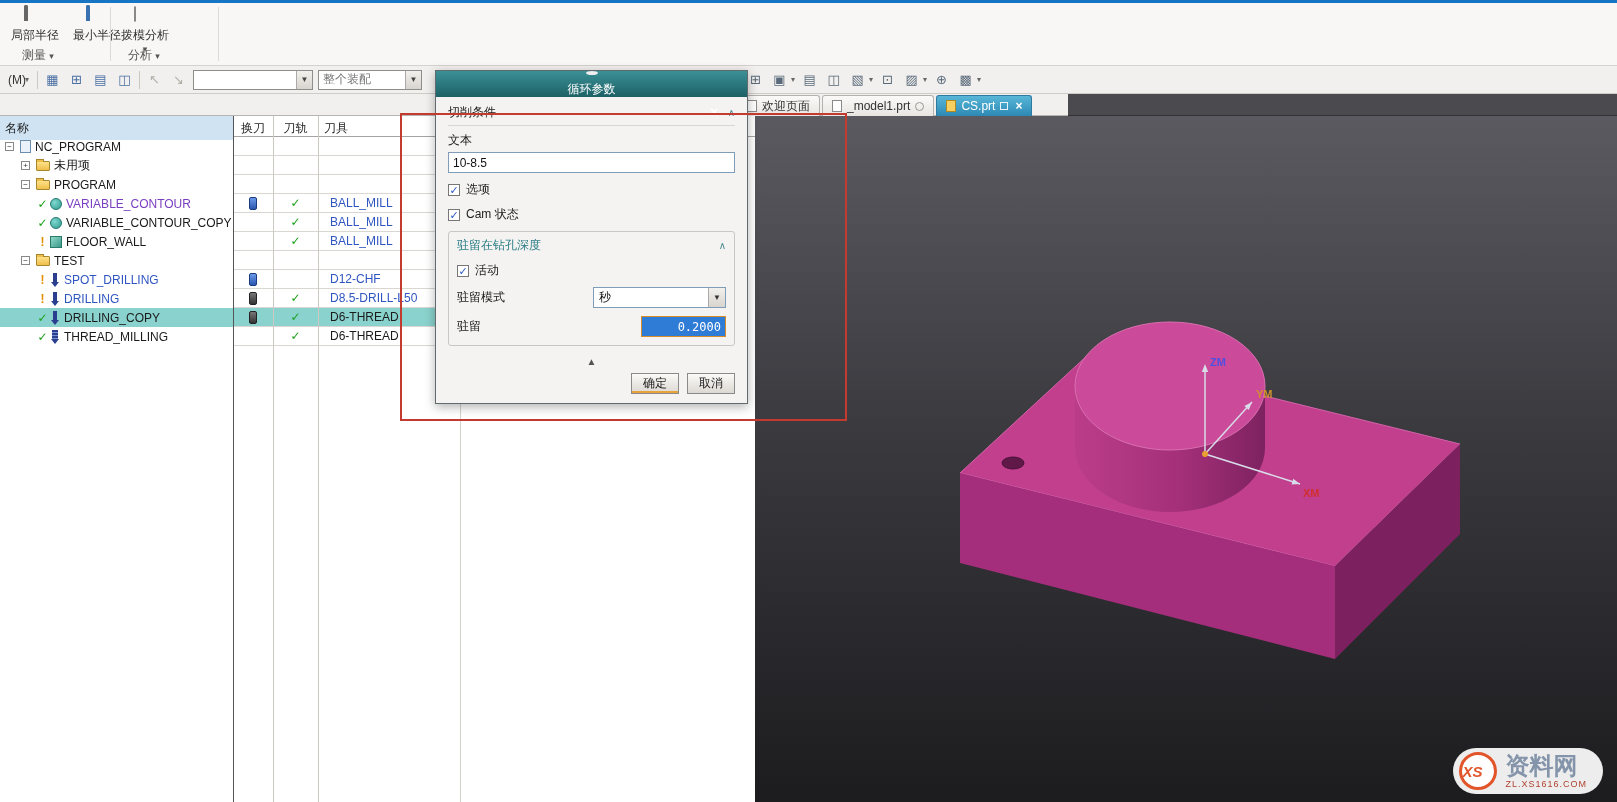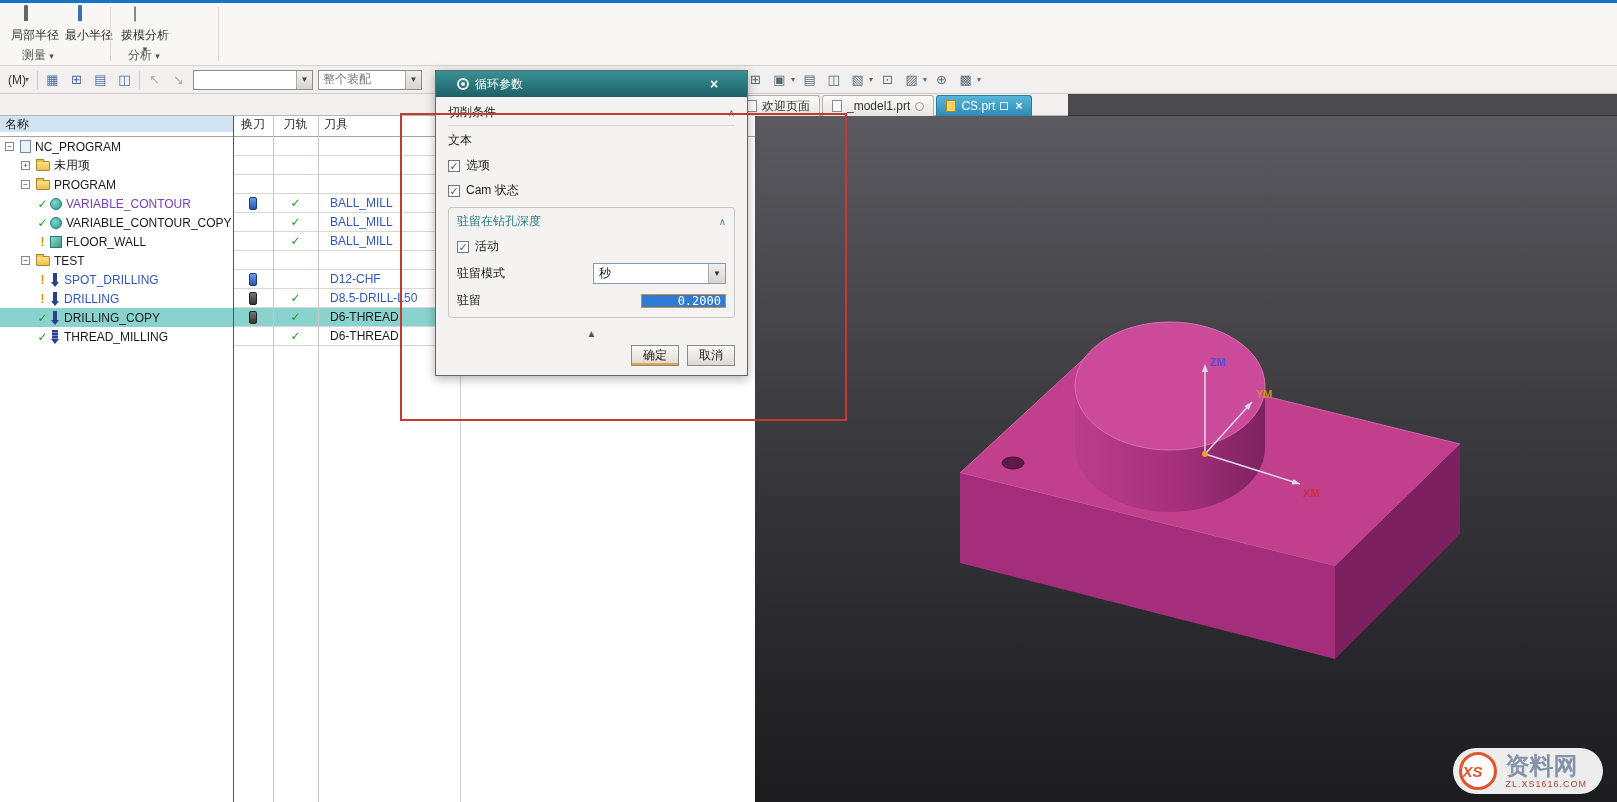--- a/index.html
+++ b/index.html
@@ -5,21 +5,21 @@
   * { margin:0; padding:0; box-sizing:border-box; }
   html,body { width:1617px; height:802px; }
   body { font-family:"Liberation Sans","DejaVu Sans",sans-serif; font-size:12px; color:#222; background:#fff; }
   .app { position:relative; width:1617px; height:802px; overflow:hidden; background:#fff; }
 
   
   .topstrip { position:absolute; left:0; top:0; width:100%; height:3px; background:#1574c4; }
   .ribbon { position:absolute; left:0; top:3px; width:100%; height:63px; background:#f8f7f5; border-bottom:1px solid #d5d2cd; }
   .rgroup { position:absolute; top:2px; }
   .rg1 { left:8px; } .rg2 { left:118px; }
-  .ritems { display:flex; }
+  .ritems { display:flex; gap:8px; }
   .ritem { display:flex; flex-direction:column; align-items:center; width:54px; color:#333; }
   .ricon { width:22px; height:18px; margin:2px 0 2px; position:relative; }
   .arc { width:18px; height:9px; border:2px solid #666; border-bottom:none; border-radius:18px 18px 0 0; margin:4px auto 0; }
   .arc.small { width:12px; height:6px; border-color:#3a6fb0; border-radius:12px 12px 0 0; margin-top:7px; }
   .draft { width:18px; height:16px; margin:1px auto 0; border:1px solid #888; border-radius:2px;
            background:linear-gradient(180deg,#4aa3e8 0%,#7ad34a 55%,#e8d24a 100%); }
   .rlabelrow { font-size:12px; white-space:nowrap; }
   .rdrop { font-size:9px; color:#555; }
   .rgrouplabel { position:absolute; top:44px; font-size:12px; color:#555; white-space:nowrap; }
   .rgl1 { left:22px; } .rgl2 { left:128px; }
@@ -51,21 +51,21 @@
   .tab.active { background:linear-gradient(#58b6d8,#2d89b4); color:#fff; border-color:#2d7ba0; }
   .ticon { width:10px; height:12px; background:#fff; border:1px solid #8a8a8a; display:inline-block; }
   .ticon.yellow { background:#f5d061; border-color:#b08a20; }
   .tmini { width:8px; height:8px; border:1px solid #e8f4fa; display:inline-block; }
   .tclose { font-weight:bold; font-size:12px; margin-left:2px; }
   .tmod { width:9px; height:9px; border:1px solid #999; border-radius:50%; display:inline-block; }
 
   
   .navpanel { position:absolute; left:0; top:116px; width:755px; bottom:0; background:#fff; }
   .colhead { position:absolute; top:0; left:0; width:100%; height:21px; border-bottom:1px solid #a6a3a0; }
-  .ch { position:absolute; top:0; height:16px; display:flex; align-items:center;text-align:center; }
+  .ch { position:absolute; top:0; height:24px; display:flex; align-items:center;text-align:center; }
   .ch-name { left:0; width:233px; background:#cfe3f3; padding-left:5px; }
   .ch-tc { left:233px; width:40px; justify-content:center; }
   .ch-tp { left:273px; width:45px; justify-content:center; }
   .ch-tool { left:318px; width:142px; padding-left:6px; }
   .rows { position:absolute; top:21px; left:0; right:0; }
   .trow { position:relative; height:19px; display:flex; align-items:stretch; }
   .c-name { width:233px; display:flex; align-items:center; overflow:hidden; white-space:nowrap; }
   .c-tc { width:40px; display:flex; align-items:center; justify-content:center; border-bottom:1px solid #dad7d2; }
   .c-tp { width:45px; display:flex; align-items:center; justify-content:center; border-bottom:1px solid #dad7d2; }
   .c-tool { width:142px; display:flex; align-items:center; padding-left:12px; border-bottom:1px solid #dad7d2; }
@@ -98,21 +98,21 @@
 
   
   .viewport { position:absolute; left:755px; top:116px; right:0; bottom:0;
               background:linear-gradient(180deg,#5a5a60 0%,#3a3a3f 45%,#1c1c1f 100%); }
   .viewport svg { position:absolute; left:0; top:0; }
 
   
   .dialog { position:absolute; left:435px; top:70px; width:313px; z-index:30;
             background:#f5f3f1; border:1px solid #5f6b6d; box-shadow:0 3px 10px rgba(0,0,0,.3); }
   .dlg-title { height:26px; background:linear-gradient(180deg,#3b9096,#1c6166); color:#fff;
-               display:flex; align-items:center; padding:0 21px; gap:6px; }
+               display:flex; align-items:center; padding:0 21px; gap:6px;flex-direction:column; }
   .gearicon { width:12px; height:12px; border:2px solid #efefef; border-radius:50%; position:relative; }
   .gearicon::after { content:""; position:absolute; inset:2px; background:#efefef; border-radius:50%; }
   .dlg-close { margin-left:auto; width:24px; text-align:center; font-size:14px; font-weight:bold; color:#fff; }
   .dlg-body { padding:7px 12px 9px; }
   .secrow { display:flex; align-items:center; justify-content:space-between; padding-bottom:4px;
             border-bottom:1px solid #dad7d2; margin-bottom:6px; }
   .chev { color:#4a8a90; font-size:10px; }
   .flabel { margin:5px 0 3px; }
   .tfield { width:100%; height:21px; background:#fff; border:1px solid #7f9db9; padding:0 4px; font-size:12px;
             font-family:"Liberation Sans","DejaVu Sans",sans-serif; color:#111; }
@@ -120,21 +120,21 @@
   .cbrow { display:flex; align-items:center; gap:6px; margin:8px 0; }
   .cbx { width:12px; height:12px; background:#fff; border:1px solid #777; color:#2a58c8; font-size:11px;
          line-height:11px; text-align:center; font-weight:bold; flex:0 0 12px; }
   .frow { display:flex; align-items:center; justify-content:space-between; margin:8px 0; }
   .group { border:1px solid #cac7c2; border-radius:3px; padding:5px 8px 8px; margin-top:8px; }
   .grphead { display:flex; align-items:center; justify-content:space-between; color:#2a7d86; margin-bottom:2px; }
   .dcombo { width:133px; height:21px; background:#fff; border:1px solid #7f9db9; display:flex; align-items:center; }
   .dcombo .cval { flex:1; padding:0 5px; color:#111; }
   .dcombo .cbtn { width:17px; height:100%; background:linear-gradient(#f2f0ec,#d8d4ce); border-left:1px solid #aaa;
                   display:flex; align-items:center; justify-content:center; font-size:8px; color:#333; }
-  .numsel { width:85px; height:14px; border:1px solid #d88c2a; background:#2f7cd6; color:#fff;
+  .numsel { width:85px; height:21px; border:1px solid #d88c2a; background:#2f7cd6; color:#fff;
             display:flex; align-items:center; justify-content:flex-end; padding:0 4px;
             font-family:"DejaVu Sans Mono",monospace; font-size:12px; }
   .collapsearrow { text-align:center; color:#555; font-size:10px; margin:10px 0 6px; }
   .btnrow { display:flex; justify-content:flex-end; gap:8px; margin-top:4px; }
   .btn { min-width:48px; height:21px; font-size:12px; padding:0 10px; border:1px solid #8a8a8a;
          background:linear-gradient(#fbfaf8,#dcd8d2); color:#222; font-family:inherit; }
   .btn.primary { box-shadow:inset 0 -2px 0 #e8a33d; }
 
   
   .redrect { position:absolute; left:400px; top:113px; width:447px; height:308px;
@@ -455,20 +455,21 @@
       <span class="gearicon"></span>
       <span>循环参数</span>
       <span class="dlg-close">×</span>
     </div>
     <div class="dlg-body">
       <div class="secrow">
         <span>切削条件</span>
         <span class="chev">∧</span>
       </div>
       <div class="flabel">文本</div>
+      <input class="tfield" value="10-8.5" style="">
       <div class="cbrow">
         <span class="cbx">✓</span>
         <span>选项</span>
       </div>
       <div class="cbrow">
         <span class="cbx">✓</span>
         <span>Cam 状态</span>
       </div>
       <div class="group">
         <div class="grphead">

